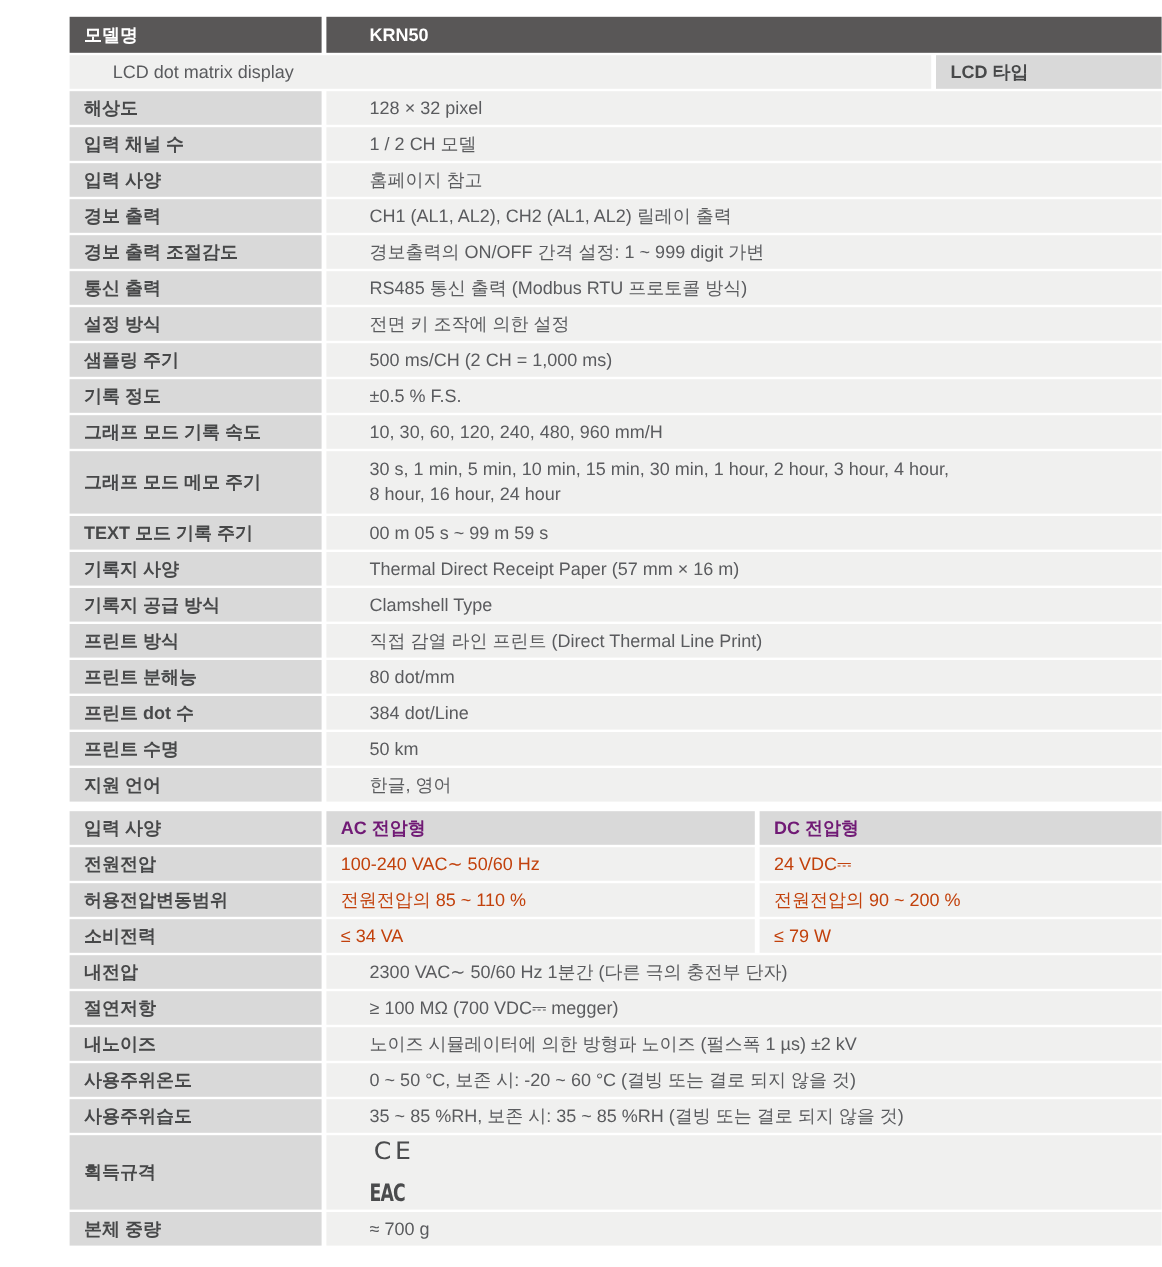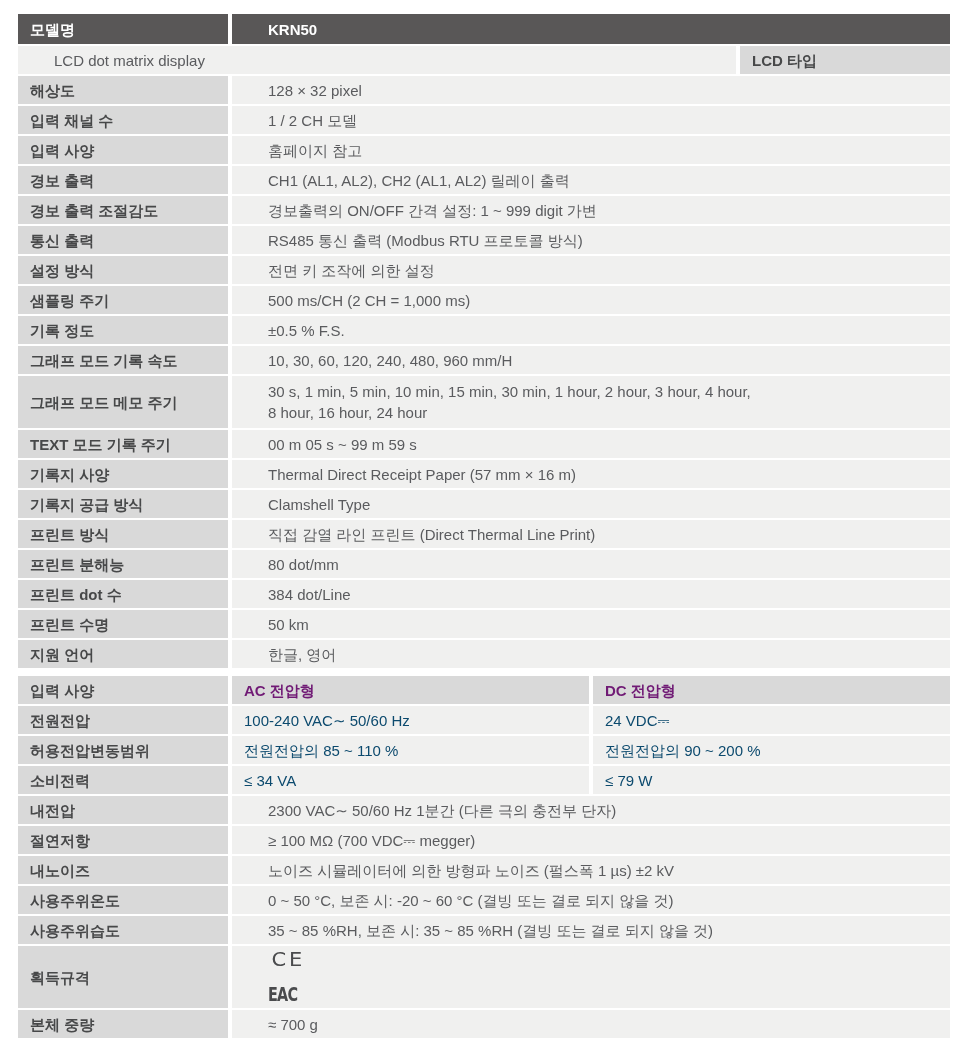--- a/index.html
+++ b/index.html
@@ -2,41 +2,41 @@
 <html><head>
 <meta charset="utf-8">
 <style>
   * { margin:0; padding:0; box-sizing:border-box; }
   html,body { background:#ffffff; }
   body {
     width:968px; height:1056px;
     font-family:"Liberation Sans","DejaVu Sans",sans-serif;
     color:#4d4e50;
   }
-  .page { position:relative; width:780px; height:1056px; background:#fff; }
+  .page { position:relative; width:780px; height:1056px; background:#fff;margin-left:40px; }
   .spec-table { position:absolute; left:18px; top:14px; width:932px; }
   .spec-table2 { margin-top:8px; position:relative; }
   .row { display:flex; gap:4px; margin-bottom:2px; }
   .cell {
     display:flex; align-items:center;
     min-height:28px; padding:3px 12px;
     font-size:15px; line-height:21px;
   }
   .cell.label {
     width:210px; flex:0 0 210px;
     background:#d9d9d9; color:#474849; font-weight:600;
   }
   .cell.value {
     flex:1 1 auto;
     background:#f0f0ef; color:#5a5b5e; font-weight:400;padding-left:36px;
   }
   .cell.value.pre { white-space:pre-line; }
   .row.header .cell { background:#595757; color:#ffffff; font-weight:700; min-height:30px; }
   .row.subhead .cell { background:#d9d9d9; color:#474849; font-weight:600; }
-  .cell.half { flex:1 1 0; background:#f0f0ef; color:#0c4a6e; }
+  .cell.half { flex:1 1 0; background:#f0f0ef; color:#c2410c; }
   .row.subhead .cell.half { background:#d9d9d9; color:#701a75; font-weight:700; }
   .row.tall .cell { min-height:52px; }
   
   .certs { display:flex; align-items:center; gap:14px;flex-direction:column; }
   .cert { color:#4a4b4d; font-family:"DejaVu Sans",sans-serif; }
   .cert-ce {
     font-size:21px; font-weight:500; letter-spacing:3px;
     display:inline-block; transform:scaleY(0.95);
   }
   .cert-eac {

